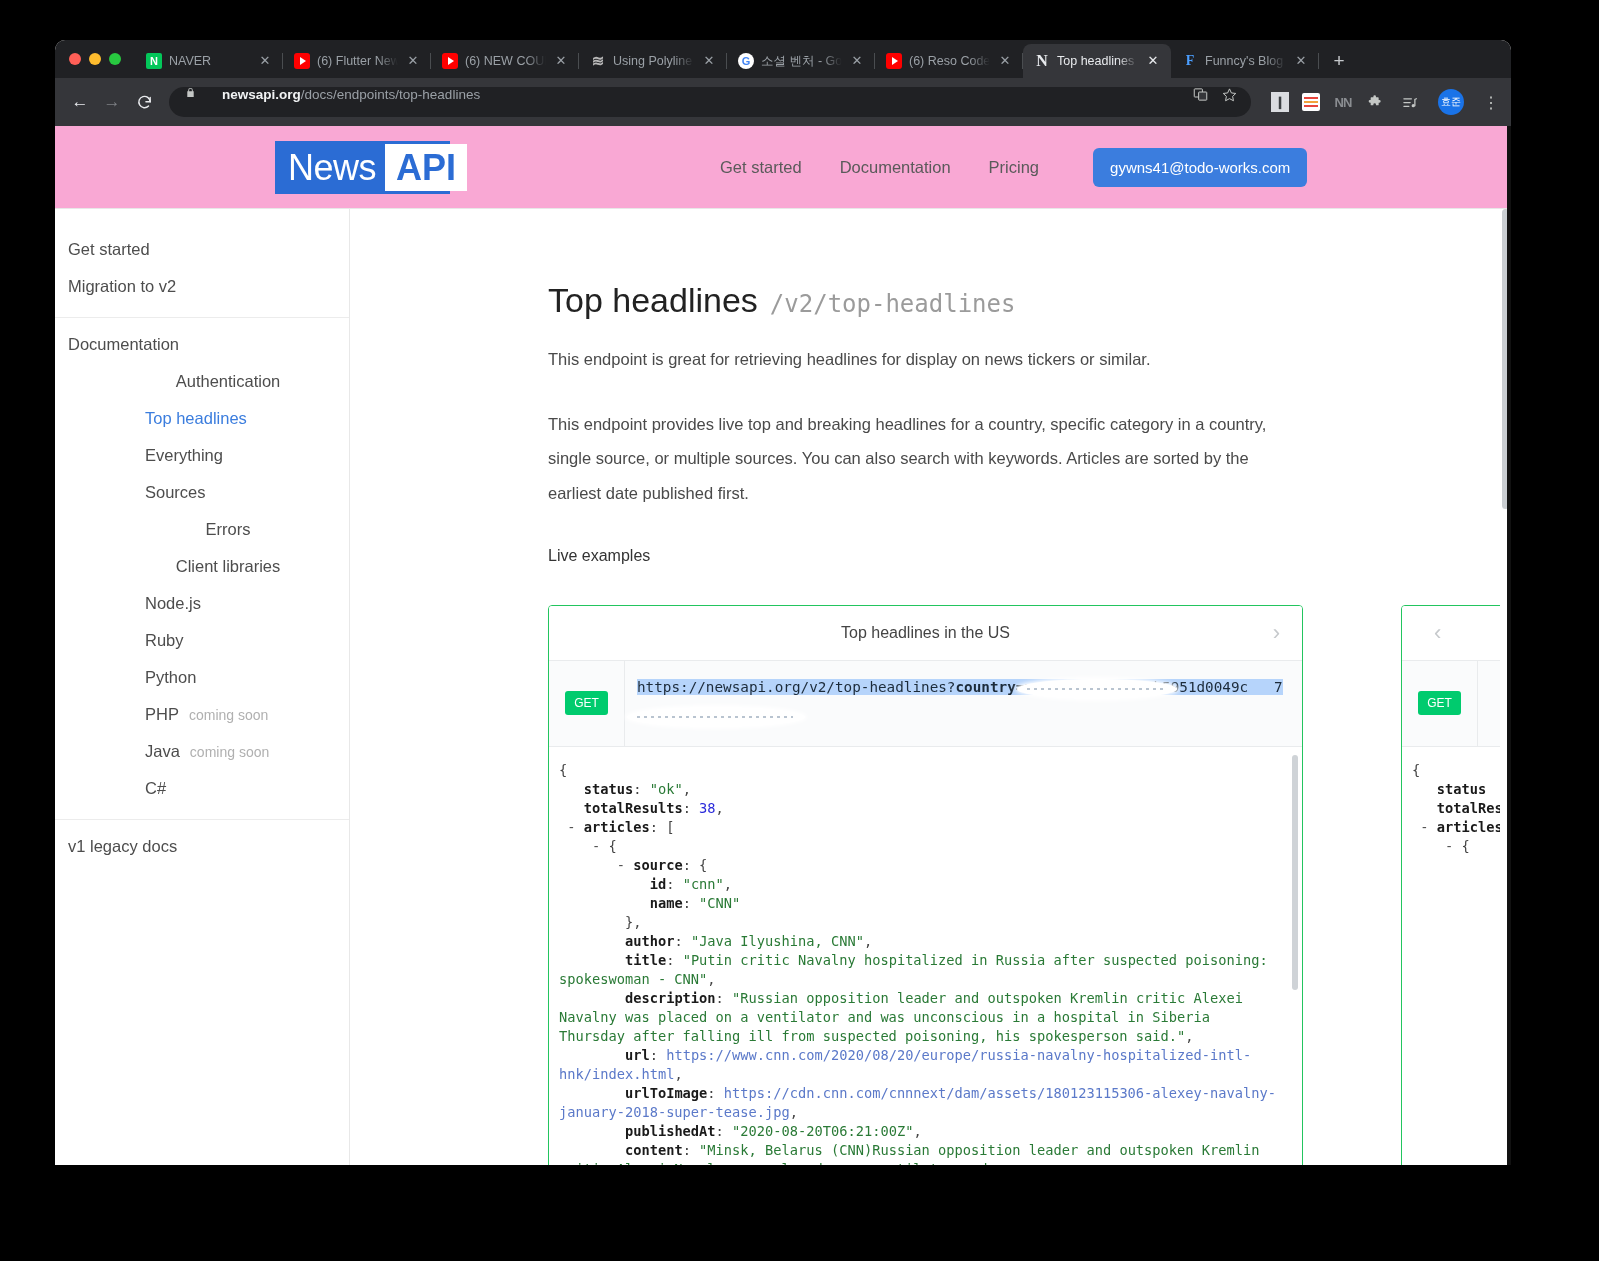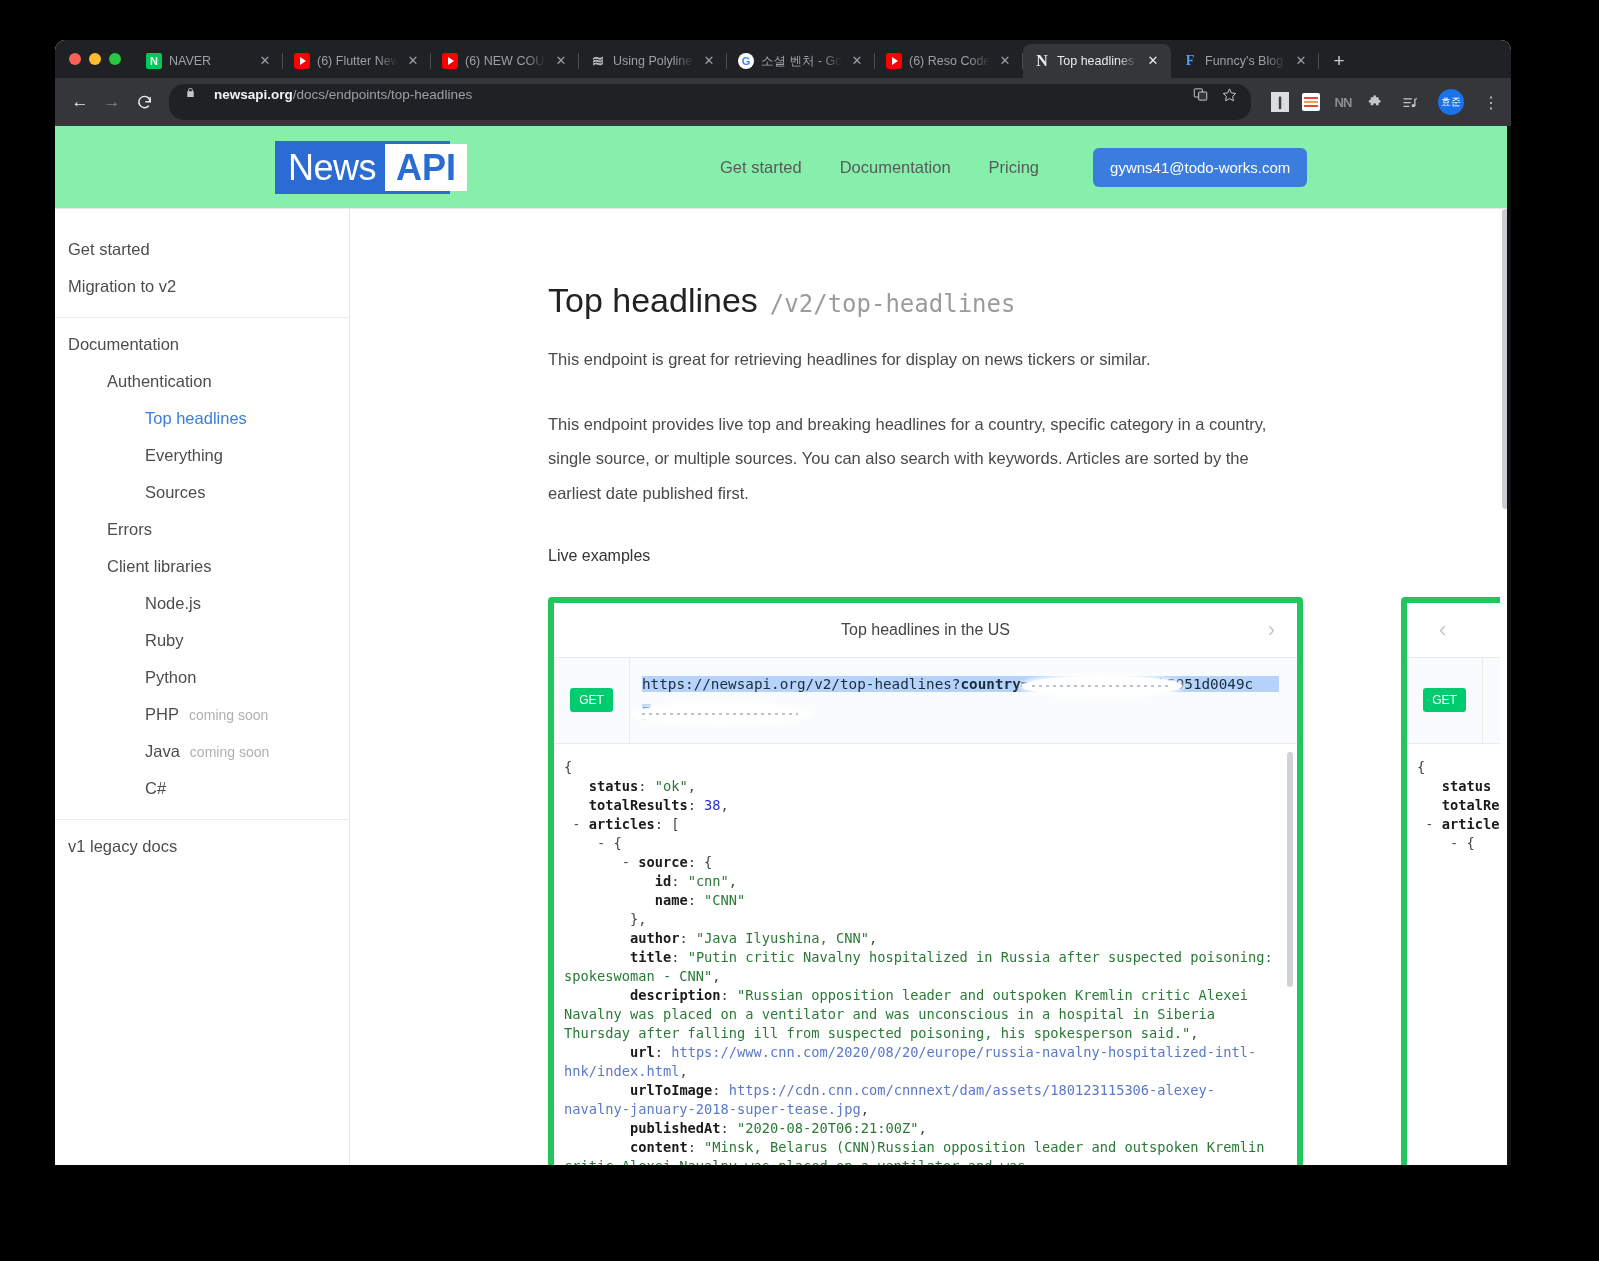--- a/index.html
+++ b/index.html
@@ -63,23 +63,23 @@
   .tab.active .tab-close { color: #e8eaed; }
   .newtab { width: 28px; height: 28px; color: #c7cacd; font-size: 19px;
     display: flex; align-items: center; justify-content: center; margin: 0 0 3px 6px; }
 
   
   .navbar { height: 48px; background: #35363a; display: flex; align-items: center; padding: 0 10px; gap: 2px; }
   .navbtn { width: 30px; height: 30px; display: flex; align-items: center; justify-content: center;
      color: #e8eaed; font-size: 17px; }
   .navbtn.fwd { color: #7e8185; }
   .omnibox {
-    flex: 1; height: 36px; background: #202124; border-radius: 15px;
+    flex: 1; height: 30px; background: #202124; border-radius: 15px;
     display: flex; align-items: center; padding: 0 10px 16px 16px; margin: 0 8px;
-    color: #e8eaed; font-size: 13.5px; gap: 18px; min-width: 0;
+    color: #e8eaed; font-size: 13.5px; gap: 26px; min-width: 0;
   }
   .lock { font-size: 12px; color: #c4c7c5; }
   .urltext { flex: 1; white-space: nowrap; overflow: hidden; }
   .urltext b { font-weight: 600; color: #f1f3f4; }
   .urltext span { color: #9aa0a6; }
   .omni-icons { display: flex; align-items: center; gap: 14px; padding-right: 4px; }
   .oicon { color: #c4c7c5; font-size: 14px; display: flex; align-items: center; }
   .ext-icons { display: flex; align-items: center; gap: 13px; padding-left: 10px; }
   .eicon { width: 20px; height: 20px; display: flex; align-items: center; justify-content: center;
      color: #c4c7c5; font-size: 14px; }
@@ -92,59 +92,59 @@
   .eicon.sliders i:nth-child(3) { top: 12px; width: 14px; background:#e8453c; }
   .eicon.nn { color: #8a8d91; font-weight: bold; font-size: 13px; letter-spacing:-1px;}
   .avatar { width: 26px; height: 26px; border-radius: 50%; background: #1a73e8; color: #fff;
      font-size: 10px; display: flex; align-items: center; justify-content: center; margin-left: 6px; text-align: right;}
   .kebab { color: #c4c7c5; font-size: 16px; width: 20px; text-align: center; margin-left: 4px;}
 
   
   .page { position: relative; height: calc(1125px - 38px - 48px); background: #fff; overflow: hidden; }
 
   .sitehead { height: 83px; border-bottom: 1px solid #e8e8e8; display: flex; align-items: center;
-     position: relative; background: #86efac; }
+     position: relative; background: #f9a8d4; }
   .logo { position: absolute; left: 220px; top: 15px; width: 175px; height: 53px;
      border: 3px solid #2b6cd4; display: flex; }
   .logo .news { background: #2b6cd4; color: #fff; font-size: 36px; line-height: 47px;
      padding: 0 9px 0 10px; font-weight: 400; letter-spacing: -0.5px; }
   .logo .api { background: #fff; color: #2b6cd4; font-size: 36px; line-height: 47px;
      padding: 0 11px; font-weight: 700; letter-spacing: 0px; }
   .sitenav { position: absolute; left: 665px; top: 0; height: 83px; display: flex; align-items: center; gap: 38px; }
   .sitenav a { color: #5a5a5a; font-size: 16.5px; text-decoration: none; }
   .accountbtn { background: #3b7dde; color: #fff; font-size: 15px; border-radius: 6px;
      padding: 11px 17px; margin-left: 16px; white-space: nowrap; }
 
   .body { display: flex; height: calc(100% - 83px); }
 
   
   .sidebar { width: 295px; flex: 0 0 295px; border-right: 1px solid #e8e8e8; background: #fff;
      padding-top: 14px; }
   .sgroup { padding: 8px 0 12px 0; }
   .sgroup + .sgroup { border-top: 1px solid #ececec; }
   .sitem { font-size: 16.5px; color: #4d4d4d; padding: 9px 0 9px 13px; white-space: nowrap; }
   .sitem.lv1 { padding-left: 13px; }
-  .sitem.lv2 { padding-left: 52px; }
+  .sitem.lv2 { padding-left: 52px; text-align: center; }
   .sitem.lv3 { padding-left: 90px; }
   .sitem.active { color: #3b7dde; }
   .soon { color: #b0b0b0; font-size: 14px; margin-left: 10px; }
 
   
   .main { flex: 1; position: relative; overflow: hidden; padding: 0; }
   .maininner { padding: 72px 0 0 198px; }
   h1.title { font-size: 34px; font-weight: 400; color: #222; display: flex; align-items: baseline; gap: 12px; }
   h1.title .path { font-family: "DejaVu Sans Mono", monospace; font-size: 24px; color: #9b9b9b; }
   .para { font-size: 16.5px; color: #4a4a4a; line-height: 2.1; max-width: 745px; margin-top: 30px; }
   .para2 { margin-top: 22px; }
   .live { font-size: 16px; color: #333; margin-top: 36px; }
 
   
   .carousel { position: relative; margin-top: 28px; height: 600px; }
   .card {
-    position: absolute; top: 4px; background: #fff; border: 6px solid #22c55e;
+    position: absolute; top: 12px; background: #fff; border: 1px solid #22c55e;
     border-radius: 4px; overflow: hidden;
   }
   .card.main-card { left: 0; width: 755px; height: 600px; }
   .card.next-card { left: 853px; width: 200px; height: 600px; }
   .cardhead { height: 55px; border-bottom: 1px solid #e9ebed; display: flex; align-items: center;
      justify-content: center; position: relative; background: #fff; }
   .cardhead .ttl { font-size: 16px; color: #444; }
   .chev { position: absolute; color: #c6c9cc; font-size: 22px; top: 50%; transform: translateY(-50%); }
   .chev.right { right: 22px; }
   .chev.left { left: 32px; }

